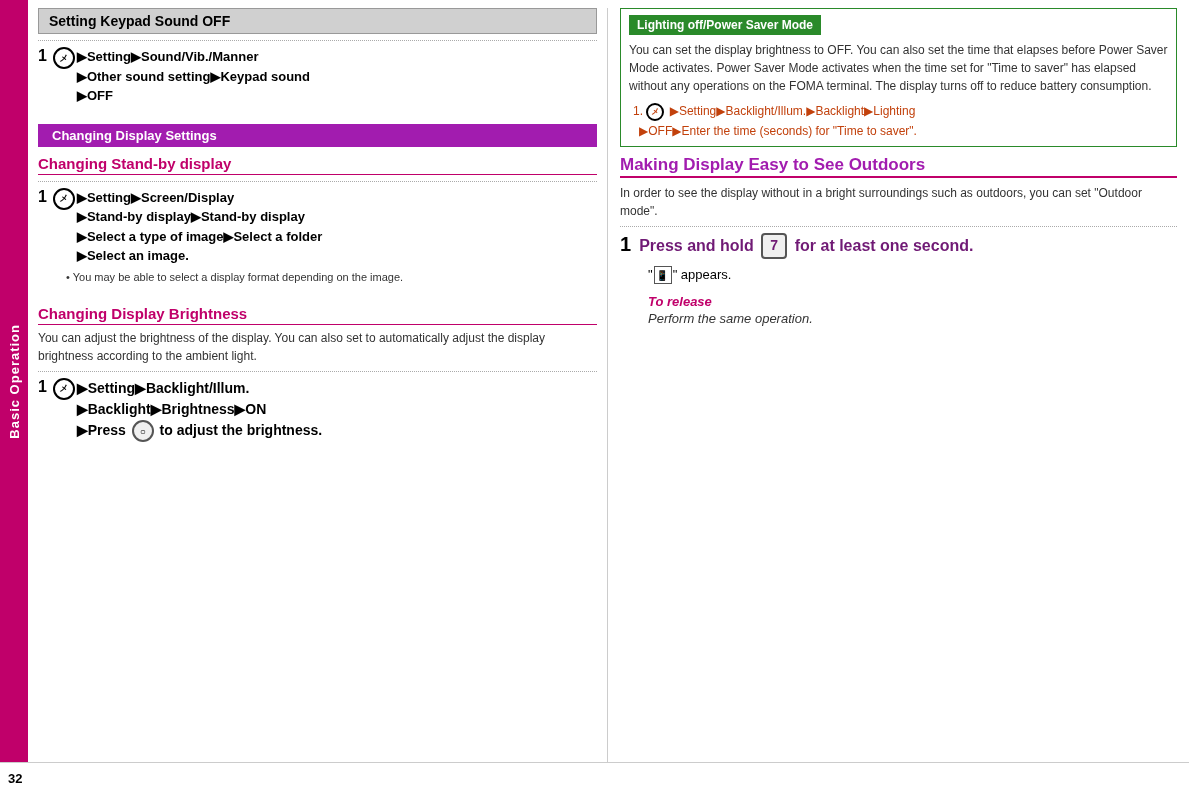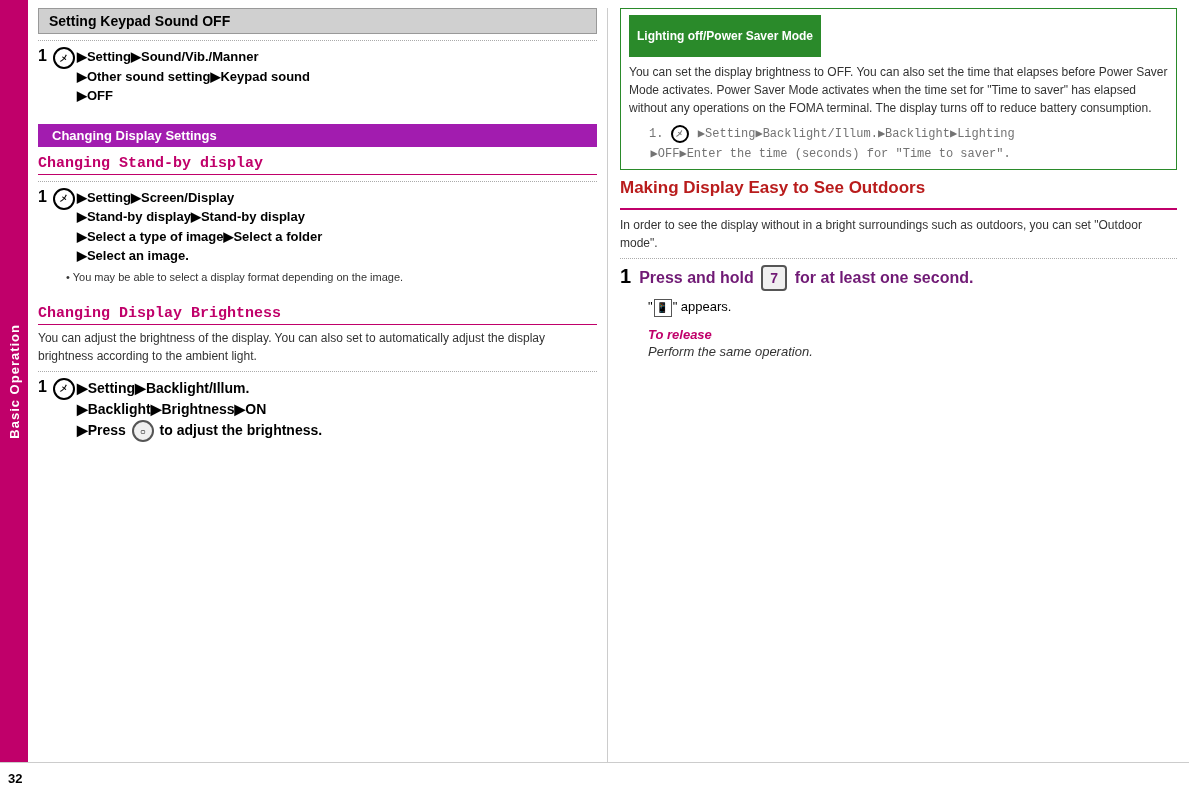--- a/index.html
+++ b/index.html
@@ -78,39 +78,38 @@
       margin-bottom: 4px;
     }
 
     .subsection-title {
       color: #c0006a;
       font-size: 15px;
       font-weight: bold;
       border-bottom: 1px solid #c0006a;
       padding-bottom: 2px;
       margin: 8px 0 4px 0;
-      font-family: Liberation Mono, monospace;
     }
 
     .green-header {
       background: #2a8a2a;
       color: #fff;
       font-size: 12px;
       font-weight: bold;
-      padding: 14px 8px;
+      padding: 3px 8px;
       margin-bottom: 6px;
       display: inline-block;
     }
 
     .pink-section-title {
-      color: #b91c1c;
+      color: #a21caf;
       font-size: 17px;
       font-weight: bold;
       border-bottom: 2px solid #c0006a;
-      padding-bottom: 10px;
+      padding-bottom: 1px;
       margin-bottom: 6px;
     }
 
     
     .step-row {
       display: flex;
       align-items: flex-start;
       margin-bottom: 4px;
     }
 
@@ -247,24 +246,23 @@
 
     .bottom-bar {
       display: flex;
       align-items: center;
       border-top: 1px solid #ccc;
       padding: 4px 0;
     }
 
     .sub-step {
       font-size: 12px;
-      color: #737373;
-      margin-left: 20px;
-      line-height: 1.5;
-      font-family: Liberation Mono, monospace;
+      color: #c2410c;
+      margin-left: 4px;
+      line-height: 1.5;
     }
 
     .green-box {
       border: 1.5px solid #2a8a2a;
       padding: 6px 8px;
       margin-bottom: 8px;
     }
 
     .large-step-content {
       font-size: 16px;

